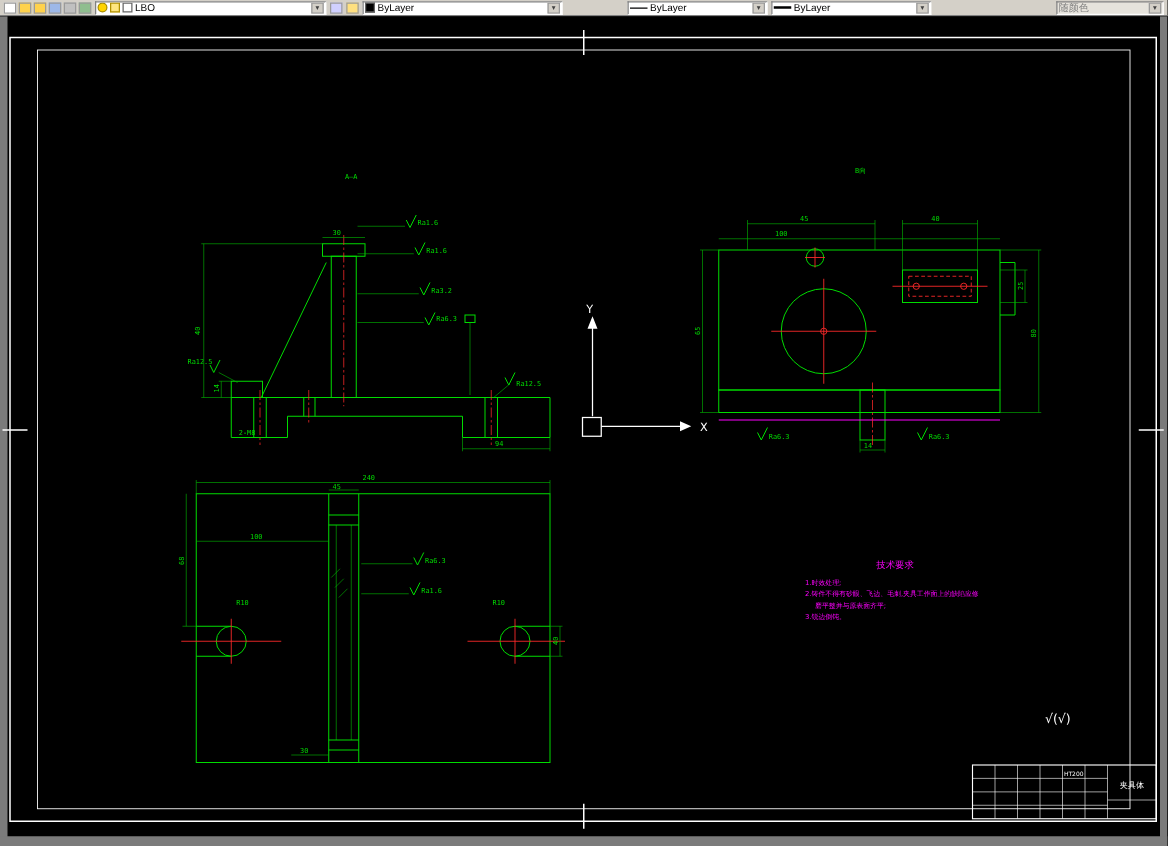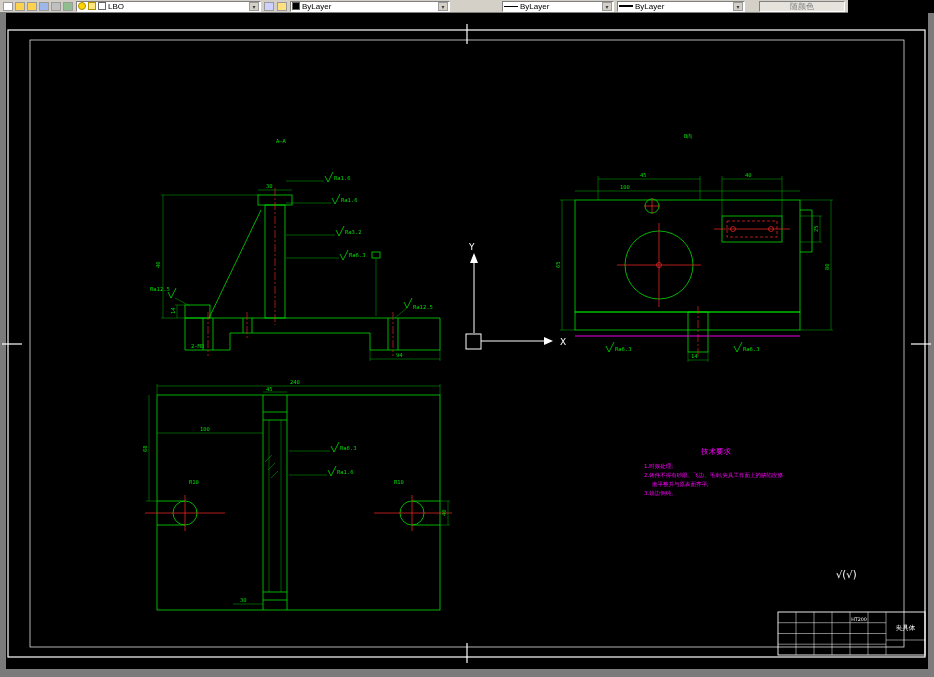--- a/index.html
+++ b/index.html
@@ -2,36 +2,36 @@
 <html><head>
 <meta charset="utf-8">
 <style>
   html,body{margin:0;padding:0;}
   body{
     width:934px;height:677px;position:relative;overflow:hidden;
     background:#000;font-family:"Liberation Sans",sans-serif;
   }
   
   .toolbar{
-    position:absolute;top:0;left:0;width:848px;height:13px;
+    position:absolute;top:0;left:0;width:934px;height:13px;
     background:#d4d0c8;border-bottom:1px solid #808080;
     display:flex;align-items:center;gap:3px;padding:1px 3px;box-sizing:border-box;
   }
   .tb-icons{display:flex;gap:2px;align-items:center;}
   .tb-icon{width:10px;height:9px;border:1px solid #9a9a9a;box-sizing:border-box;display:inline-block;}
   .combo{
     height:11px;background:#fff;border:1px solid;border-color:#808080 #fff #fff #808080;
     display:flex;align-items:center;font-size:8px;line-height:9px;color:#000;
     padding:0 1px;box-sizing:border-box;gap:2px;white-space:nowrap;overflow:hidden;
   }
   .combo .arrow{
     margin-left:auto;width:10px;height:9px;background:#d4d0c8;border:1px solid #9a9a9a;
     font-size:6px;line-height:8px;text-align:center;color:#404040;box-sizing:border-box;flex:0 0 auto;
   }
-  .combo.disabled{color:#808080;background:#e6e3dc;flex-direction:column;}
+  .combo.disabled{color:#808080;background:#e6e3dc;}
   .mini{display:inline-block;flex:0 0 auto;}
   .mini.bulb{width:6px;height:6px;border-radius:50%;background:#ffd400;border:1px solid #a98e00;}
   .mini.sun{width:6px;height:6px;background:#ffe680;border:1px solid #b09000;}
   .mini.chip{width:6px;height:6px;background:#000;border:1px solid #666;}
   .mini.ltl{width:14px;height:0;border-top:1px solid #000;}
   
   .canvas{position:absolute;top:13px;left:0;width:934px;height:664px;background:#000;}
   svg{display:block;}
   .wl{stroke:#ffffff;fill:none;}
   .gl{stroke:#00dc00;stroke-width:0.8;fill:none;}

